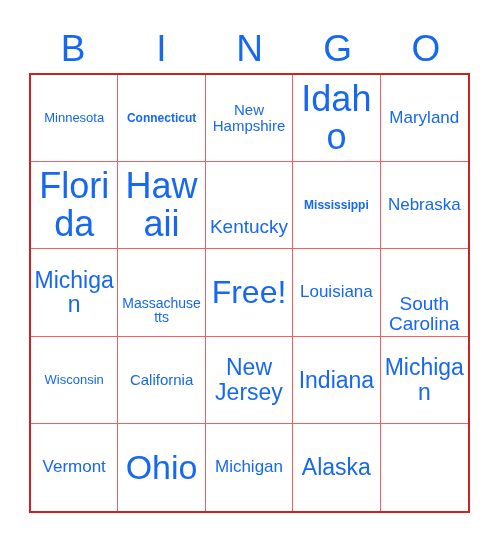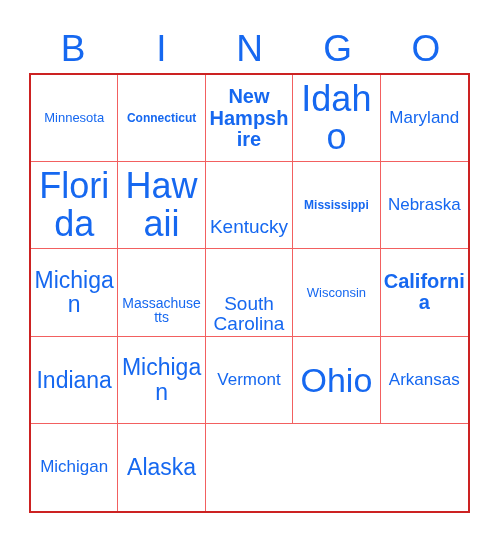--- a/index.html
+++ b/index.html
@@ -66,21 +66,21 @@
     color: #1668f0;
     line-height: 1.06;
     font-weight: 400;
     display: block;
     width: 100%;
     word-wrap: break-word;
   }
   .s-xs  { font-size: 14px; margin-top: 36px; }
   .s-sm  { font-size: 12px; font-weight: bold; }
   .s-md  { font-size: 13px; }
-  .s-lg  { font-size: 20px; font-weight: bold; }
+  .s-lg  { font-size: 15px; }
   .s-xl  { font-size: 17px; }
   .s-2xl { font-size: 19px; margin-top: 43px; }
   .s-3xl { font-size: 23px; }
   .s-4xl { font-size: 36px; }
   .s-5xl { font-size: 32px; }
   .s-6xl { font-size: 34px; }
   .free-cell .cell-text { font-size: 32px; }
 </style>
 </head>
 <body>
@@ -128,47 +128,53 @@
     <div class="cell">
         <span class="cell-text s-xl">Nebraska</span>
       </div>
 
     <div class="cell">
         <span class="cell-text s-3xl">Michigan</span>
       </div>
     <div class="cell">
         <span class="cell-text s-xs">Massachusetts</span>
       </div>
+    <div class="cell free-cell">
+        <span class="cell-text s-5xl">Free!</span>
+      </div>
+    <div class="cell">
+        <span class="cell-text s-xl">Louisiana</span>
+      </div>
     <div class="cell">
         <span class="cell-text s-2xl">South Carolina</span>
       </div>
 
     <div class="cell">
         <span class="cell-text s-md">Wisconsin</span>
       </div>
     <div class="cell">
         <span class="cell-text s-lg">California</span>
+      </div>
+    <div class="cell">
+        <span class="cell-text s-3xl">New Jersey</span>
       </div>
     <div class="cell">
         <span class="cell-text s-3xl">Indiana</span>
       </div>
     <div class="cell">
         <span class="cell-text s-3xl">Michigan</span>
       </div>
 
     <div class="cell">
         <span class="cell-text s-xl">Vermont</span>
       </div>
     <div class="cell">
         <span class="cell-text s-6xl">Ohio</span>
       </div>
     <div class="cell">
-        <span class="cell-text s-xl">Arkansas</span>
-      </div>
-    <div class="cell">
         <span class="cell-text s-xl">Michigan</span>
       </div>
     <div class="cell">
         <span class="cell-text s-3xl">Alaska</span>
       </div>
   </div>
 
 </div>
 
 </body></html>

